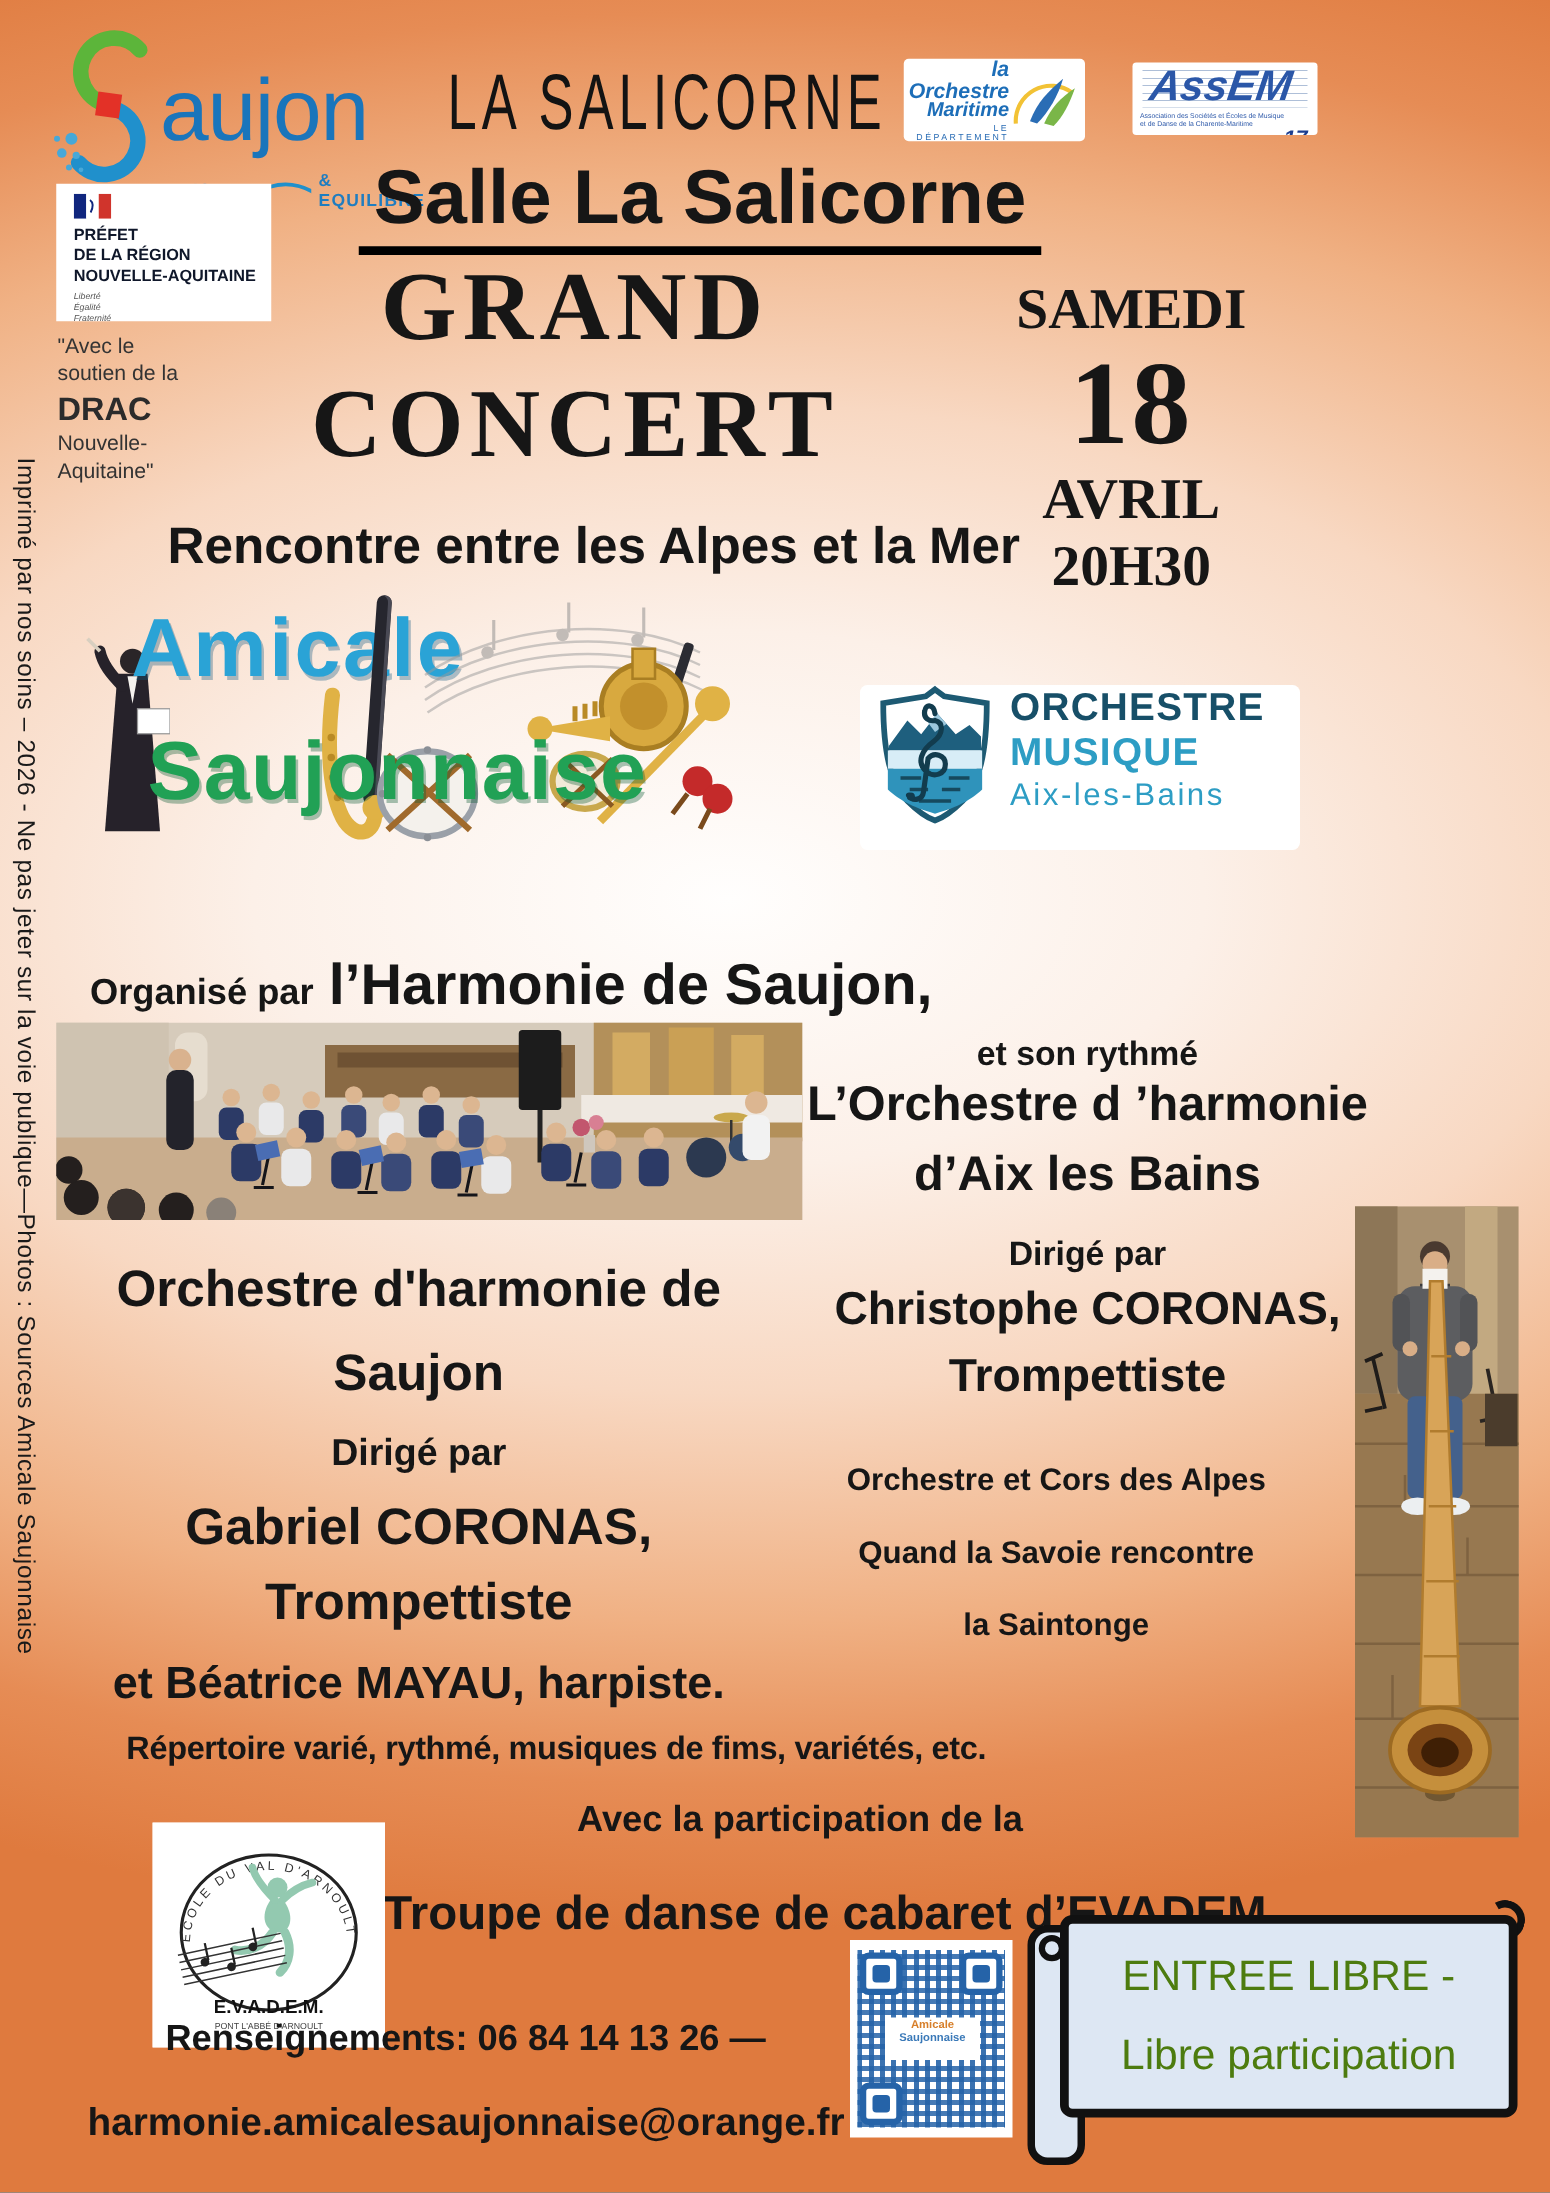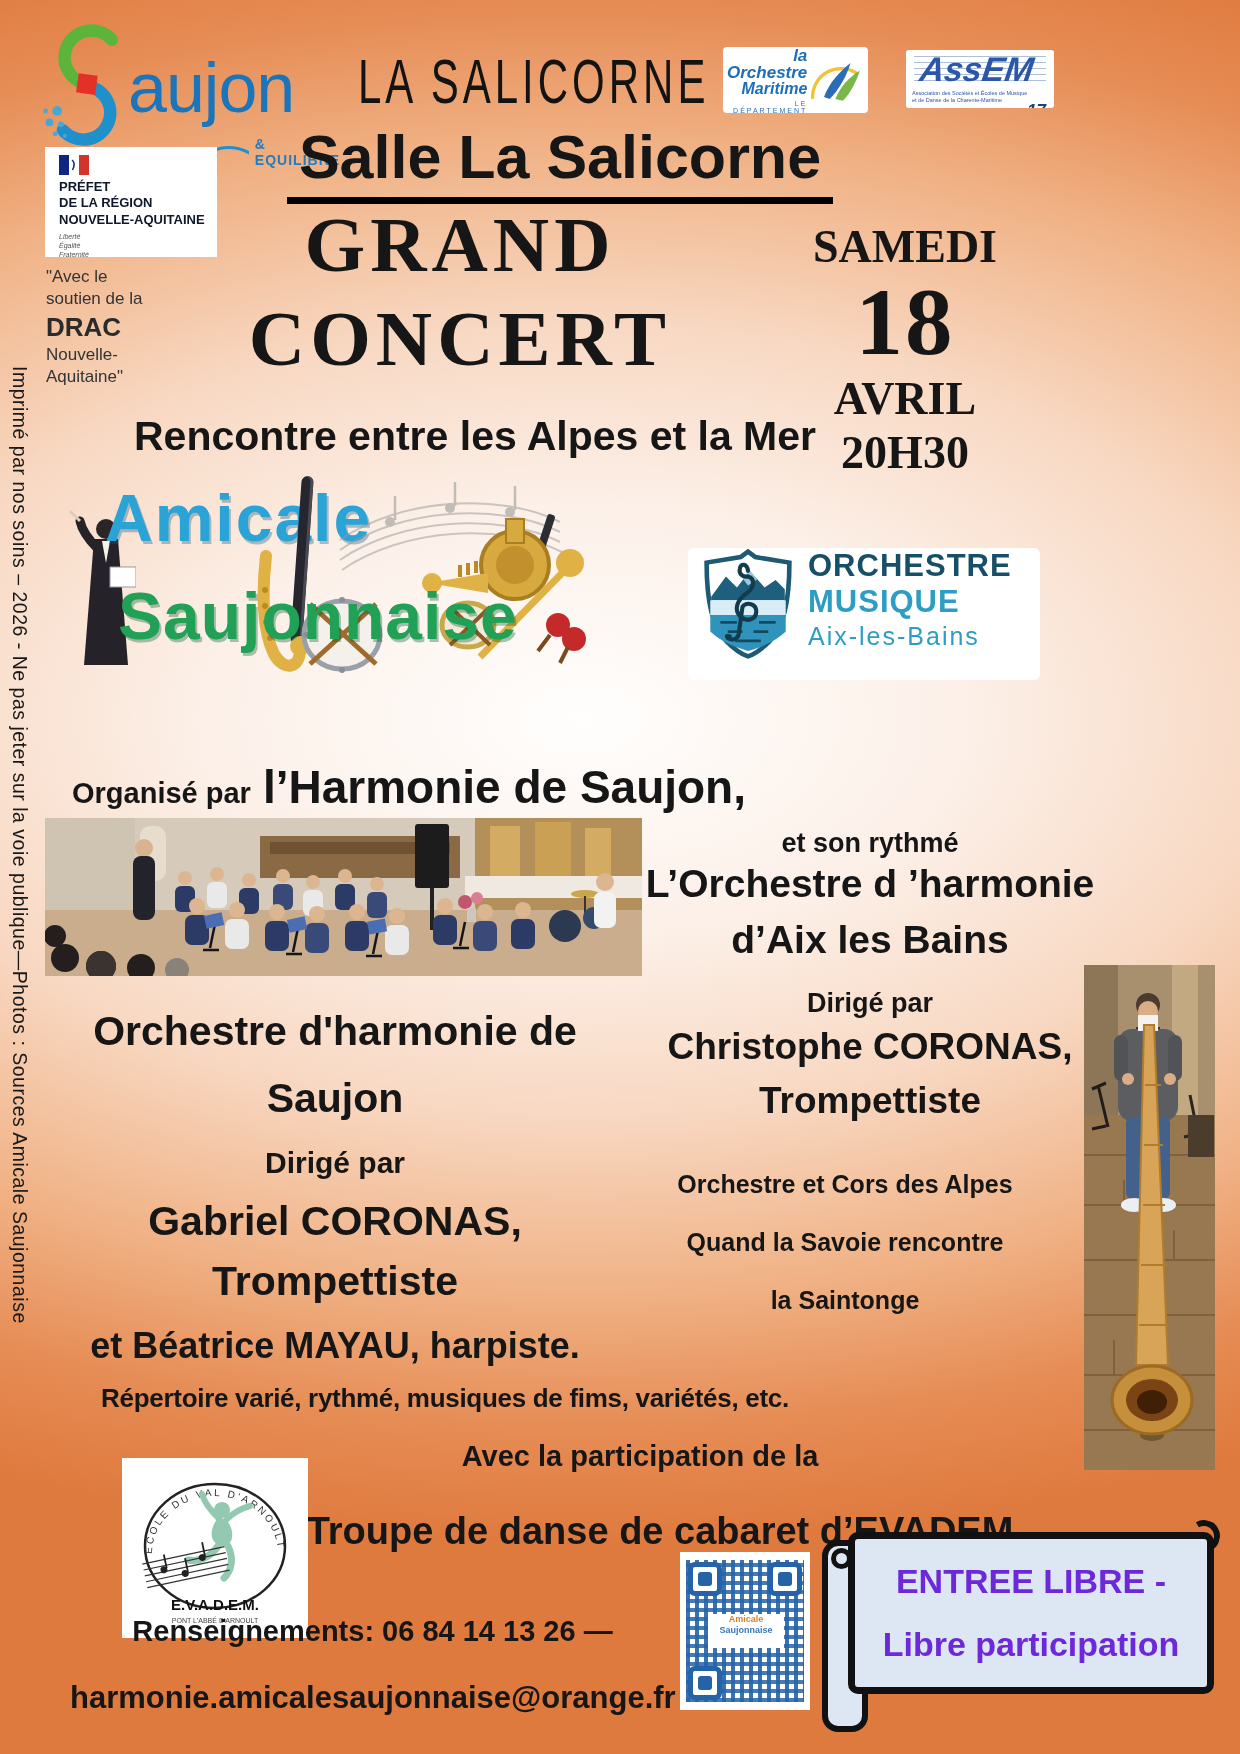--- a/index.html
+++ b/index.html
@@ -123,21 +123,21 @@
   .qr-f.tl{left:8px;top:10px;} .qr-f.tr{left:88px;top:10px;} .qr-f.bl{left:8px;top:114px;}
   .qr-label{position:absolute;left:28px;top:62px;width:76px;height:34px;background:#fff;text-align:center;line-height:1.2;}
   [data-name="qr-label-1"]{font-size:9px;font-weight:700;color:#d77f2a;}
   [data-name="qr-label-2"]{font-size:9px;font-weight:700;color:#3a79b8;}
 
   [data-name="entry-banner"]{left:822px;top:1520px;width:400px;height:205px;}
   .banner-curl{position:absolute;left:0;top:20px;width:34px;height:180px;background:#dde7f3;border:6px solid #111;border-radius:16px;}
   .banner-curl::before{content:"";position:absolute;left:3px;top:2px;width:11px;height:11px;border:5px solid #111;border-radius:50%;background:#dde7f3;}
   .banner-body{position:absolute;left:26px;top:12px;width:352px;height:148px;background:#dde7f3;border:7px solid #111;border-radius:10px;display:flex;flex-direction:column;justify-content:space-evenly;align-items:center;}
   .banner-tip{position:absolute;right:2px;top:0px;width:20px;height:20px;border:6px solid #111;border-radius:50%;border-bottom-color:transparent;border-left-color:transparent;transform:rotate(15deg);}
-  [data-name="banner-line-1"],[data-name="banner-line-2"]{font-size:34px;font-weight:700;color:#6d28d9;}
+  [data-name="banner-line-1"],[data-name="banner-line-2"]{font-size:34px;font-weight:400;color:#4d7c0f;}
 </style>
 </head>
 <body>
 
 <div class="poster" data-name="poster">
 
   <div class="abs" data-name="saujon-logo">
     <svg class="abs" data-name="saujon-swirl-icon" viewBox="0 0 100 130">
       <path d="M79 18 A28 28 0 1 0 54 64" stroke="#5cb53a" stroke-width="13" fill="none" stroke-linecap="round"></path>
       <path d="M28 112 A28 28 0 1 0 52 66" stroke="#2090cc" stroke-width="13" fill="none" stroke-linecap="round"></path>

